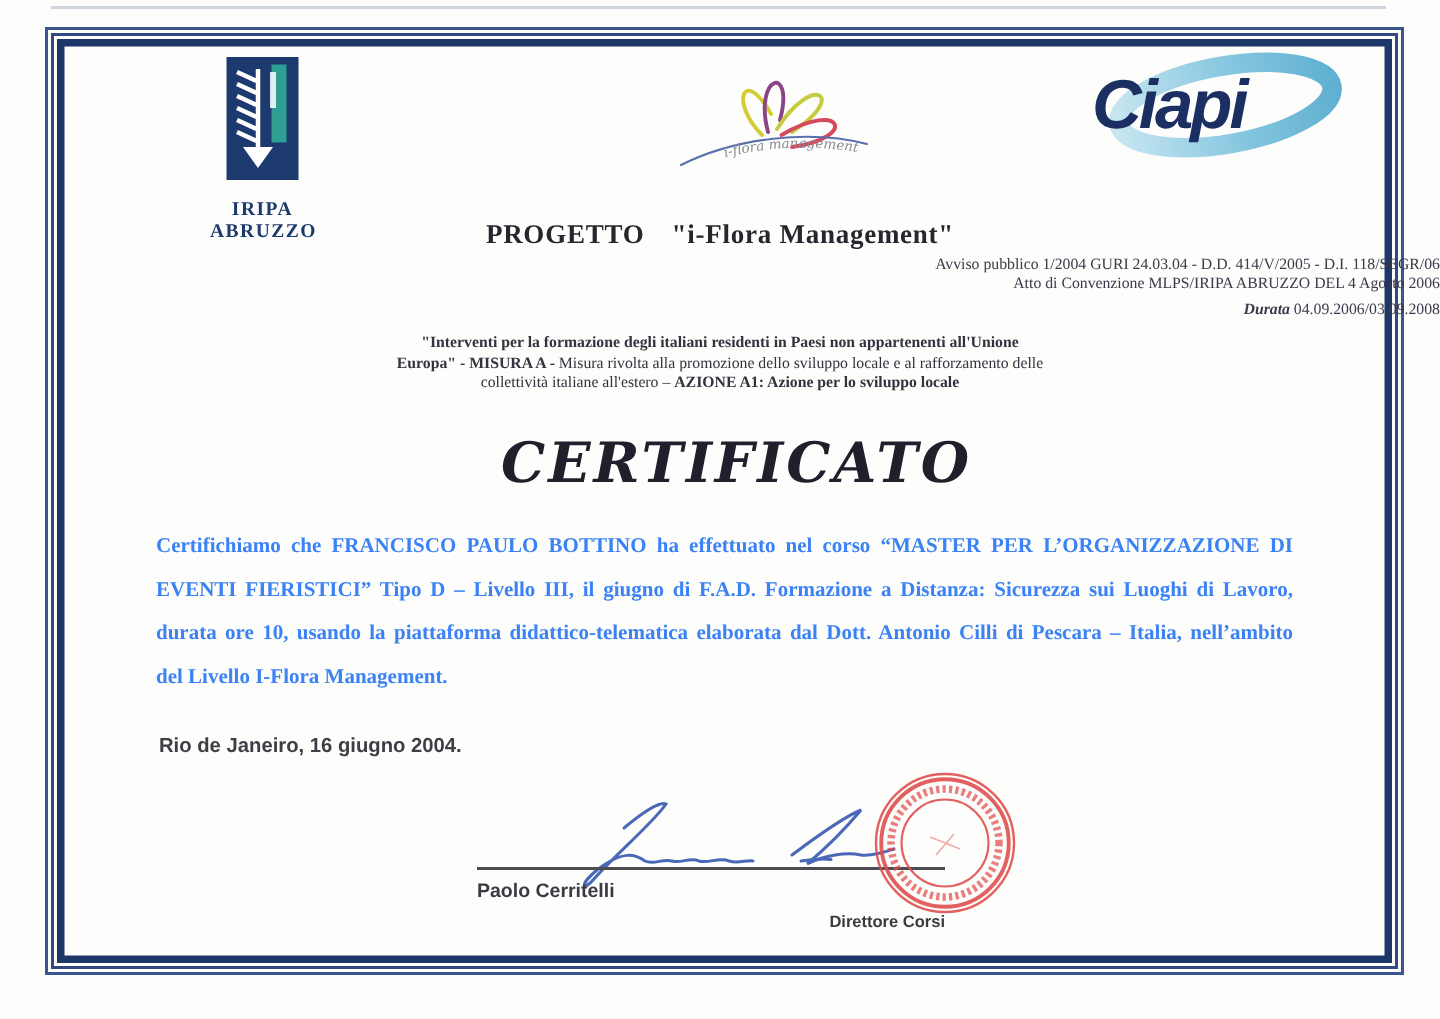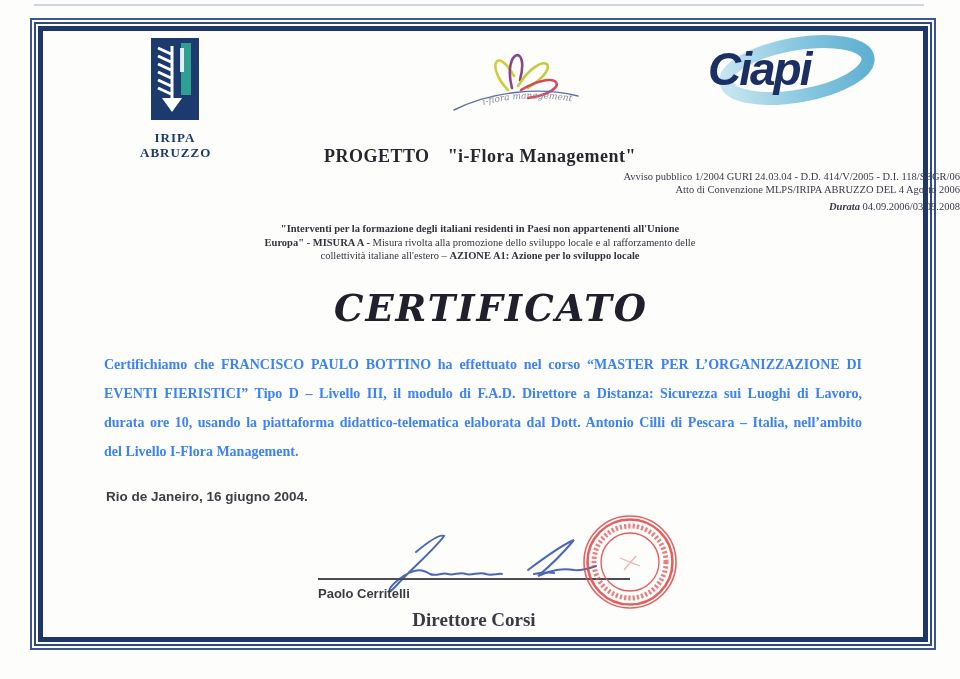--- a/index.html
+++ b/index.html
@@ -12,21 +12,21 @@
   
   .frame-outer{position:absolute;left:30px;top:18px;right:24px;bottom:29px;border:2px solid #3a5590;}
   .frame-mid{position:absolute;left:2px;top:2px;right:2px;bottom:2px;border:2px solid #31497f;}
   .frame-inner{position:absolute;left:2px;top:2px;right:2px;bottom:2px;border:5px solid #1c3768;}
 
   
   .iripa{position:absolute;left:140px;top:38px;width:70px;text-align:center;}
   .iripa-mark{display:inline-block;}
   .iripa-label{font-weight:bold;color:#1d3a6e;font-size:13px;letter-spacing:1px;line-height:15px;margin-top:6px;}
   .flower{position:absolute;left:448px;top:40px;}
-  .ciapi{position:absolute;left:702px;top:32px;}
+  .ciapi{position:absolute;left:722px;top:32px;}
 
   
   .header-block{position:absolute;left:0;top:146px;width:960px;text-align:center;color:#2b2b38;}
   .project-title{font-size:18px;font-weight:bold;letter-spacing:.5px;color:#26262f;}
   .project-title .gap{display:inline-block;width:18px;}
   .header-sub{font-size:10.5px;line-height:13px;color:#3a3a4c;margin-top:3px;text-align:right;}
   .durata-label{font-style:italic;font-weight:bold;}
 
   .measure-block{
     position:absolute;left:260px;top:222px;width:440px;text-align:center;
@@ -51,22 +51,22 @@
     position:absolute;left:106px;top:489px;
     font-family:"Liberation Sans", sans-serif;font-weight:bold;
     font-size:13.5px;color:#3e3e46;
   }
 
   .sig-area{position:absolute;left:318px;top:520px;width:316px;height:110px;}
   .sig-rule{position:absolute;left:0;top:58px;width:312px;height:2px;background:#4c4c52;}
   .sig-svg{position:absolute;left:40px;top:-2px;}
   .signer-name{position:absolute;left:0;top:66px;width:312px;text-align:left;
     font-family:"Liberation Sans", sans-serif;font-weight:bold;font-size:13px;color:#3a3a42;}
-  .signer-title{position:absolute;left:0;top:89px;width:312px;text-align:center;
-    font-family:Liberation Serif, serif;font-weight:bold;font-size:19px;color:#3a3a42;}
+  .signer-title{position:absolute;left:0;top:89px;width:312px;text-align:right;
+    font-family:Liberation Sans, sans-serif;font-weight:bold;font-size:11px;color:#3a3a42;}
 
   .stamp{position:absolute;left:580px;top:512px;opacity:.88;}
 </style>
 </head>
 <body>
 
 <div class="page">
 
   <div class="scan-line"></div>
 
@@ -145,21 +145,21 @@
   </div>
 
   <div class="measure-block">
     <span class="measure-bold">"Interventi per la formazione degli italiani residenti in Paesi non appartenenti all'Unione Europa" - MISURA A - </span><span>Misura rivolta alla promozione dello sviluppo locale e al rafforzamento delle collettività italiane all'estero –   </span><span class="measure-bold">AZIONE A1: Azione per lo sviluppo locale</span>
   </div>
 
   <div class="cert-title">CERTIFICATO</div>
 
   <div class="body-block">
     <div class="body-line">Certifichiamo che FRANCISCO PAULO BOTTINO  ha effettuato nel corso “MASTER PER L’ORGANIZZAZIONE DI</div>
-    <div class="body-line">EVENTI FIERISTICI” Tipo D – Livello III,  il modulo di F.A.D. Direttore a Distanza: Sicurezza sui Luoghi di Lavoro,</div>
+    <div class="body-line">EVENTI FIERISTICI” Tipo D – Livello III,  il giugno di F.A.D. Formazione a Distanza: Sicurezza sui Luoghi di Lavoro,</div>
     <div class="body-line">durata ore 10, usando la piattaforma didattico-telematica elaborata dal Dott. Antonio Cilli di Pescara – Italia, nell’ambito</div>
     <div class="body-line last">del Livello I-Flora Management.</div>
   </div>
 
   <div class="date-line">Rio de Janeiro, 16 giugno 2004.</div>
 
   <div class="sig-area">
     <svg class="sig-svg" width="260" height="90" viewBox="0 0 260 90">
       <g fill="none" stroke="#4a68b8" stroke-width="2" stroke-linecap="round">
         <path d="M58,34 C70,24 82,16 86,18 C78,30 52,52 38,68 C30,77 28,72 40,62 C58,48 66,52 72,56 C78,59 84,54 90,56 C96,58 102,53 108,56 C114,58 122,53 128,56 C134,58 140,55 144,56"></path>

